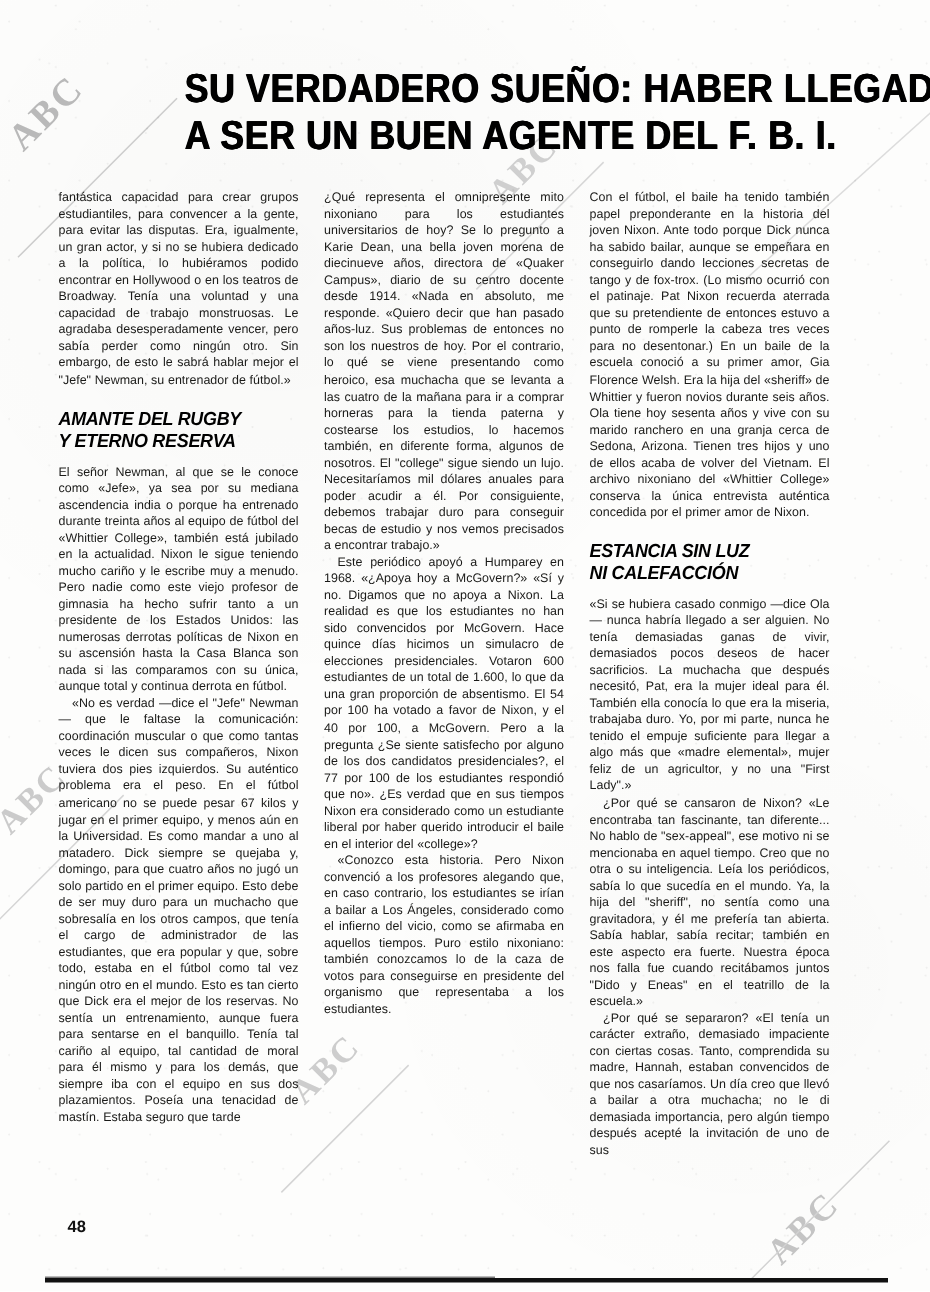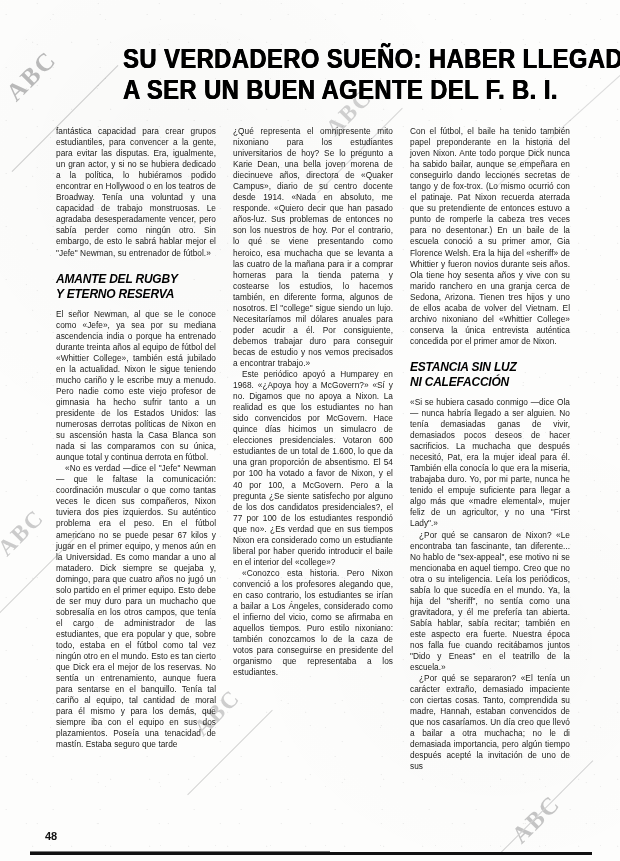--- a/index.html
+++ b/index.html
@@ -78,21 +78,21 @@
     color: #000;
     transform: scaleX(0.88);
     transform-origin: center;
     white-space: nowrap;
     text-shadow: 0.4px 0 0 #000, -0.4px 0 0 #000;
   }
 
   
   #columns {
     position: absolute;
-    left: 56px;
+    left: 39px;
     top: 126px;
     width: 516px;
     height: 700px;
     display: flex;
     gap: 17px;
     z-index: 3;
   }
   .column {
     width: 160px;
     flex: 0 0 160px;
@@ -128,21 +128,21 @@
     color: #000;
     transform: scaleX(0.95);
     transform-origin: left center;
     white-space: nowrap;
   }
 
   
   #page-number {
     position: absolute;
     left: 45px;
-    top: 830px;
+    top: 812px;
     font-family: "Liberation Sans", sans-serif;
     font-weight: 700;
     font-size: 11px;
     color: #111;
     z-index: 5;
   }
   #bottom-rule {
     position: absolute;
     left: 30px;
     top: 852px;

